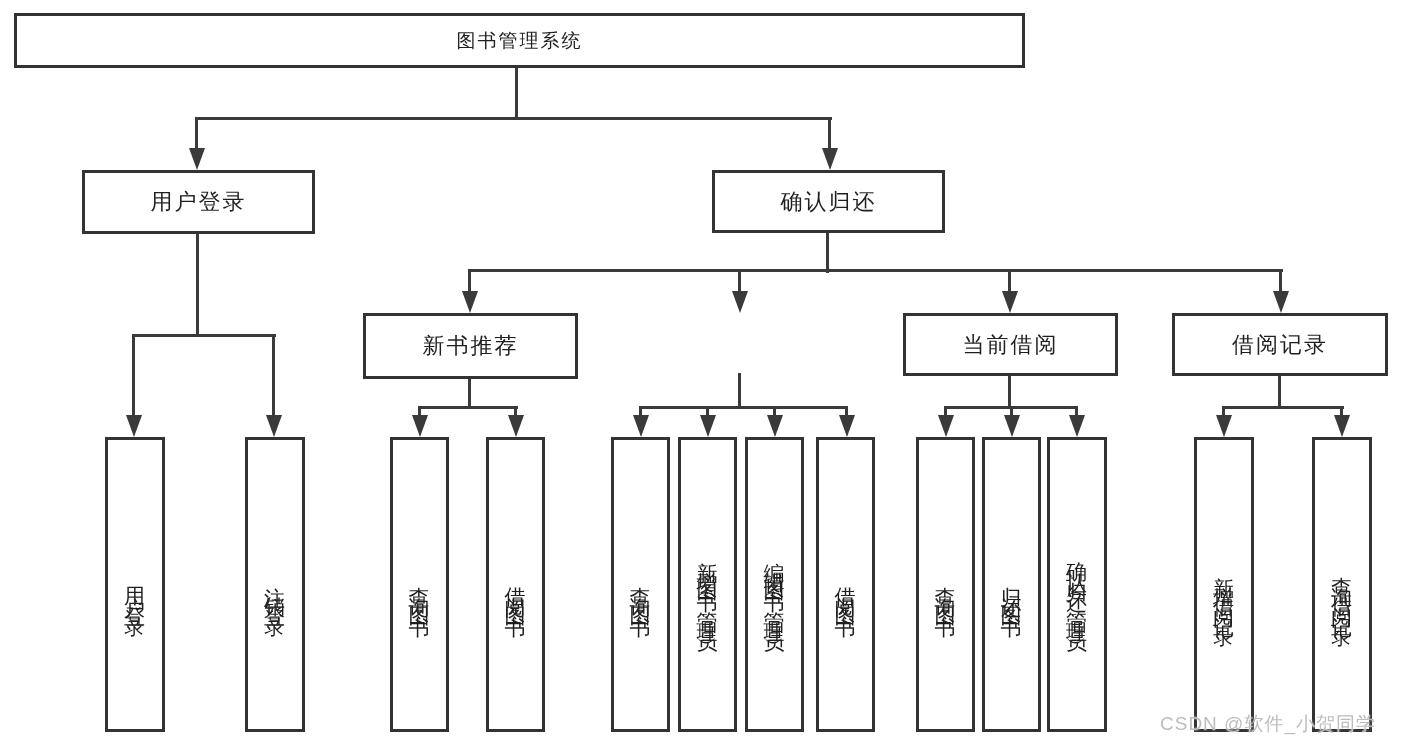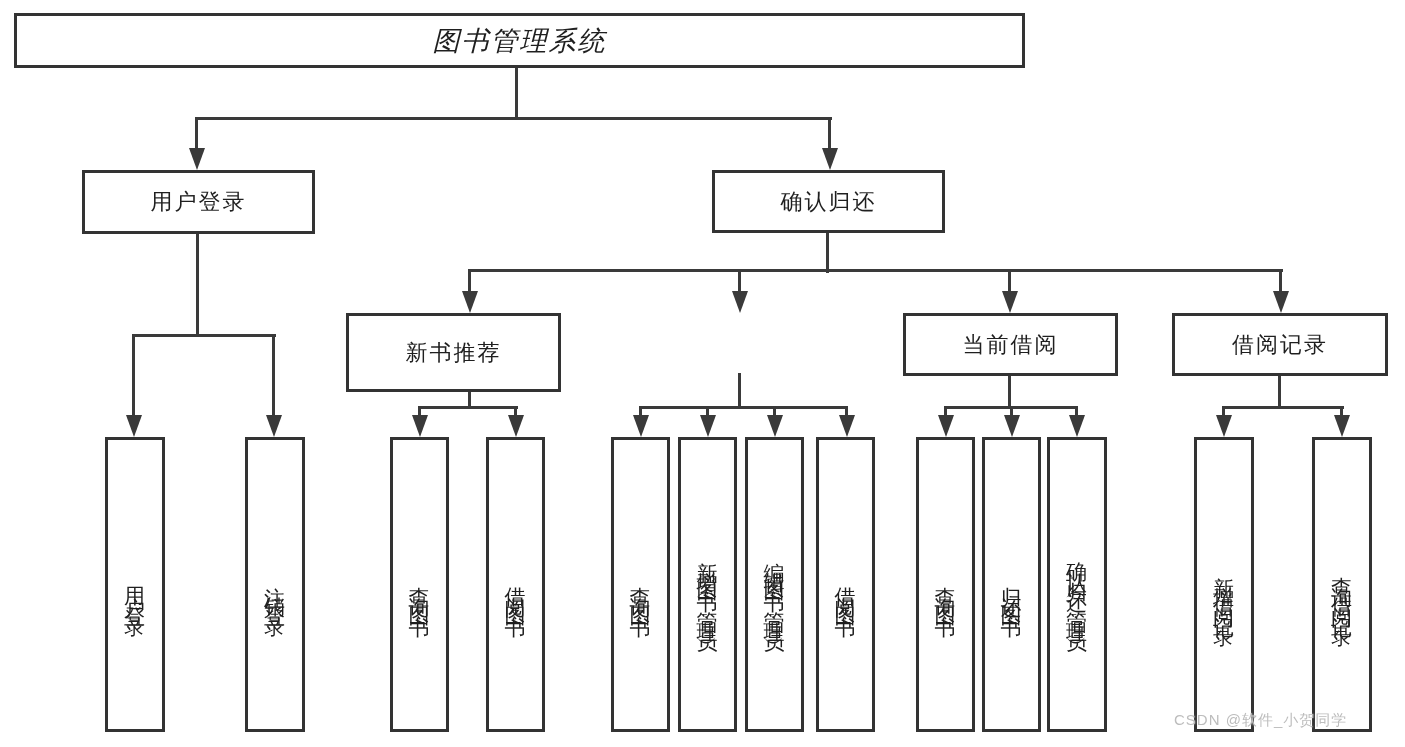--- a/index.html
+++ b/index.html
@@ -68,35 +68,34 @@
     border-left: 8px solid transparent;
     border-right: 8px solid transparent;
     border-top: 22px solid var(--line);
     z-index: 1;
   }
 
   .watermark {
     position: absolute;
     left: 1160px;
     top: 711px;
-    font-size: 15px;
+    font-size: 19px;
     letter-spacing: 1px;
     color: var(--watermark);
     text-shadow: 0 0 2px #ffffff;
     white-space: nowrap;
     z-index: 3;
-    margin-left: 14px;
   }
 </style>
 </head>
 <body>
 
 <div class="canvas">
 
-  <div class="box" style="left:14px; top:13px; width:1011px; height:55px; font-size:27px;font-style:italic;">
+  <div class="box" style="left:14px; top:13px; width:1011px; height:55px; font-size:19px;">
     <span>图书管理系统</span>
   </div>
 
   <div class="vline" style="left:515px; top:66px; height:54px;"></div>
   <div class="hline" style="left:195px; top:117px; width:637px;"></div>
   <div class="vline" style="left:195px; top:117px; height:33px;"></div>
   <div class="arrow-down" style="left:189px; top:148px;"></div>
   <div class="vline" style="left:828px; top:117px; height:33px;"></div>
   <div class="arrow-down" style="left:822px; top:148px;"></div>
 
@@ -118,21 +117,21 @@
   <div class="hline" style="left:468px; top:269px; width:815px;"></div>
   <div class="vline" style="left:468px; top:269px; height:24px;"></div>
   <div class="arrow-down" style="left:462px; top:291px;"></div>
   <div class="vline" style="left:738px; top:269px; height:24px;"></div>
   <div class="arrow-down" style="left:732px; top:291px;"></div>
   <div class="vline" style="left:1008px; top:269px; height:24px;"></div>
   <div class="arrow-down" style="left:1002px; top:291px;"></div>
   <div class="vline" style="left:1279px; top:269px; height:24px;"></div>
   <div class="arrow-down" style="left:1273px; top:291px;"></div>
 
-  <div class="box" style="left:346px; top:313px; width:215px; height:79px;">
+  <div class="box" style="left:363px; top:313px; width:215px; height:66px;">
     <span>新书推荐</span>
   </div>
   <div class="box" style="left:903px; top:313px; width:215px; height:63px;">
     <span>当前借阅</span>
   </div>
   <div class="box" style="left:1172px; top:313px; width:216px; height:63px;">
     <span>借阅记录</span>
   </div>
 
   <div class="vline" style="left:468px; top:374px; height:35px;"></div>

